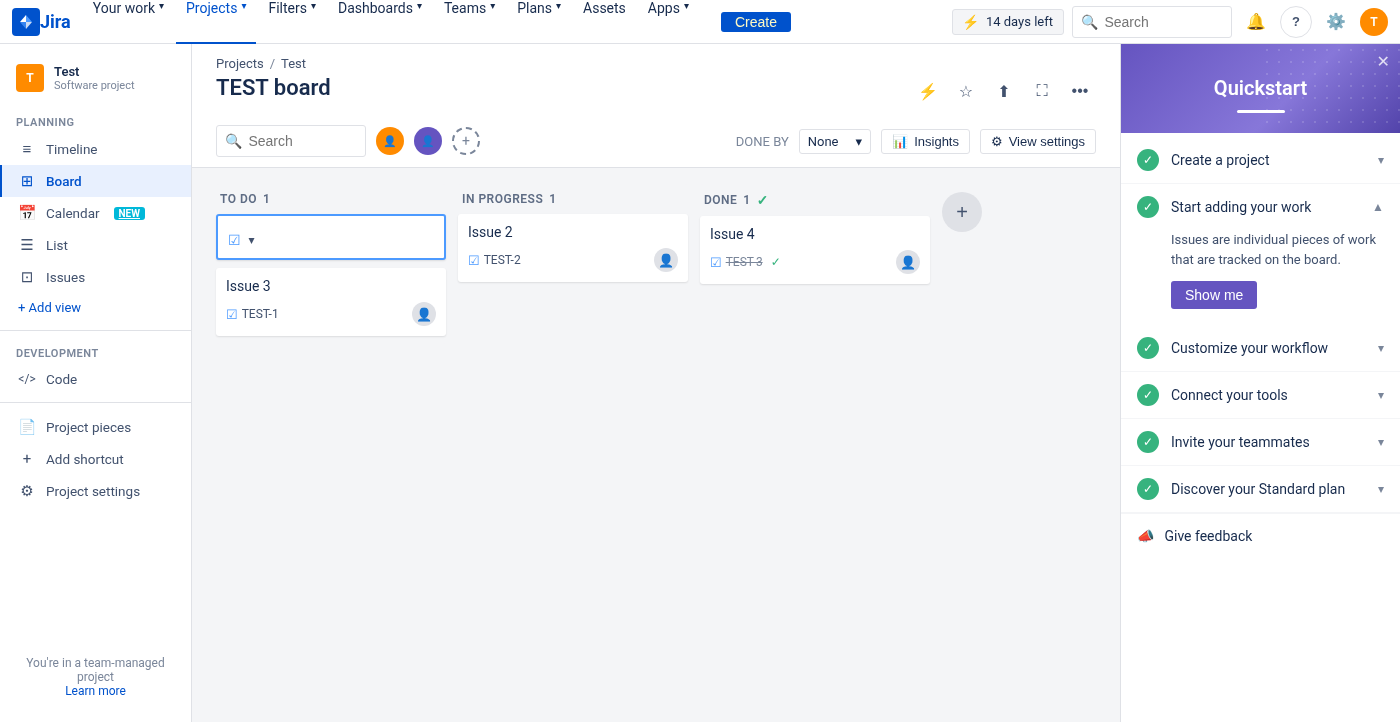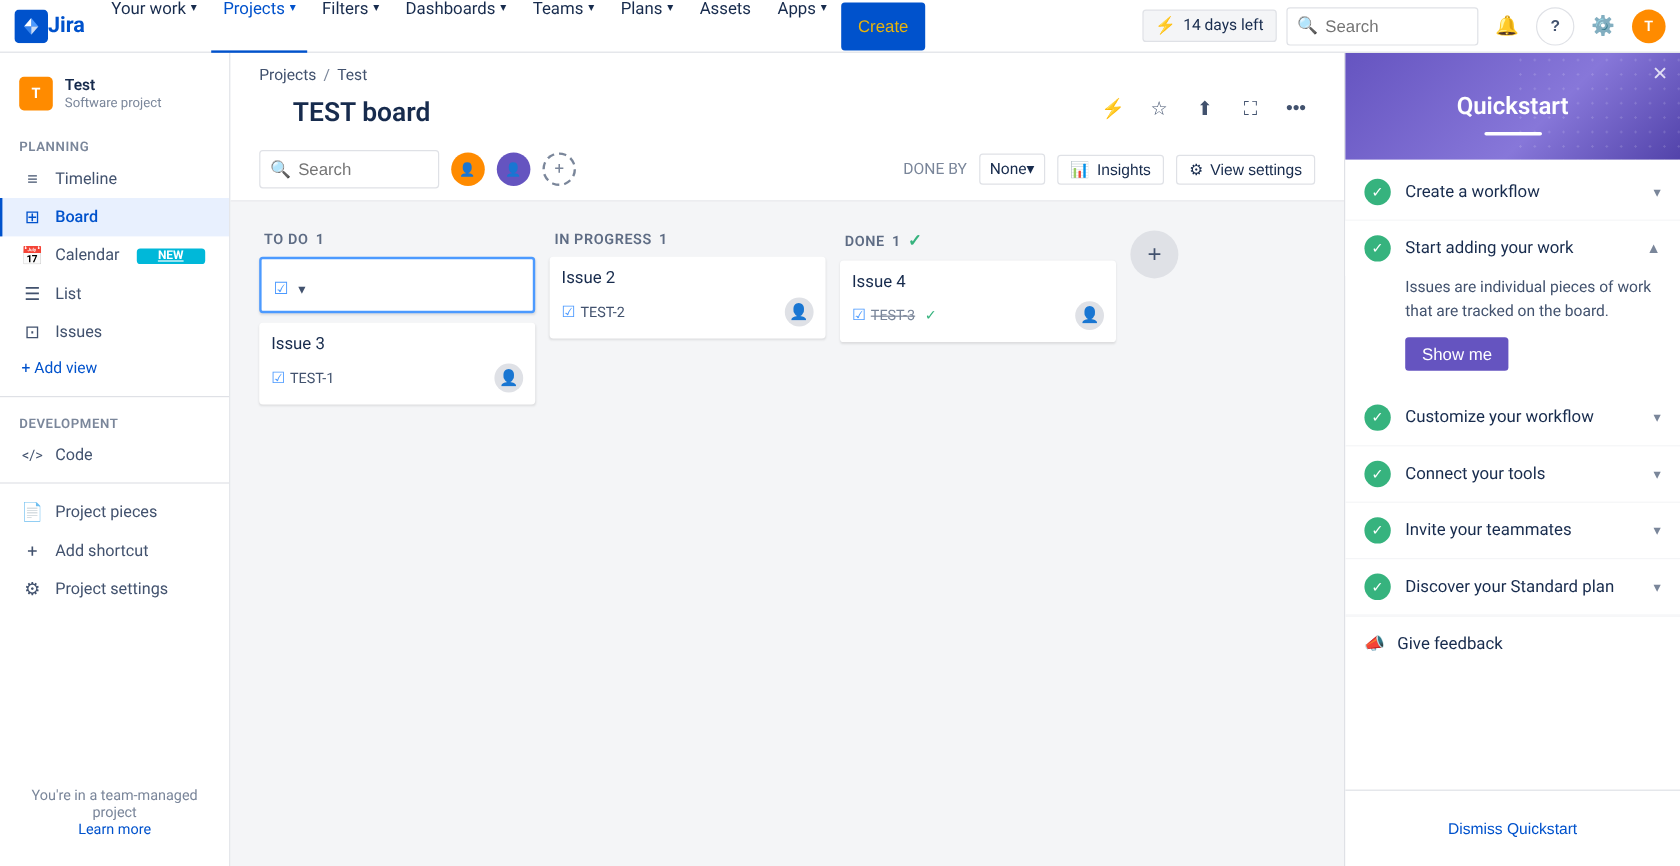--- a/index.html
+++ b/index.html
@@ -29,28 +29,29 @@
       cursor: pointer;
       font-size: 14px;
       color: #172b4d;
       white-space: nowrap;
       border-bottom: 2px solid transparent;
     }
     .topnav-item.active { color: #0052cc; border-bottom: 2px solid #0052cc; }
     .topnav-item .chevron { font-size: 10px; }
     .topnav-create {
       background: #0052cc;
-      color: #eab308;
+      color: #fef9c3;
       border: none;
       border-radius: 3px;
       padding: 0 14px;
-      height: 40px;
+      height: 20px;
       font-size: 14px;
       font-weight: 500;
       cursor: pointer;
+      margin-left: 20px;
     }
     .topnav-right { display: flex; align-items: center; gap: 8px; margin-left: auto; }
     .trial-badge {
       background: #f4f5f7;
       border: 1px solid #dfe1e6;
       border-radius: 3px;
       padding: 4px 10px;
       font-size: 13px;
       display: flex;
       align-items: center;
@@ -139,21 +140,21 @@
       border-left: 2px solid transparent;
       position: relative;
     }
     .sidebar-item.active { background: #e8f0fe; color: #0052cc; border-left: 2px solid #0052cc; font-weight: 500; }
     .sidebar-item .item-icon { font-size: 15px; width: 18px; text-align: center; }
     .sidebar-badge {
       background: #00b8d9;
       color: #fff;
       font-size: 10px;
       font-weight: 700;
-      padding: 1px 18px;
+      padding: 1px 5px;
       border-radius: 3px;
       margin-left: 4px;
       text-transform: uppercase;
       text-decoration: underline;
     }
     .sidebar-divider { height: 1px; background: #dfe1e6; margin: 8px 0; }
     .sidebar-footer {
       margin-top: auto;
       padding: 12px 16px;
       font-size: 12px;
@@ -178,24 +179,23 @@
       align-items: center;
       gap: 6px;
       font-size: 13px;
       color: #42526e;
       margin-bottom: 4px;
     }
     .breadcrumb a { color: #42526e; text-decoration: none; }
     .breadcrumb-sep { color: #7a869a; }
     .board-title-row {
       display: flex;
-      align-items: flex-end;
+      align-items: flex-start;
       justify-content: space-between;
       padding-bottom: 8px;
-      margin-left: 28px;
     }
     .board-title { font-size: 22px; font-weight: 600; color: #172b4d; }
     .board-actions { display: flex; align-items: center; gap: 6px; }
     .board-action-btn {
       width: 32px; height: 32px;
       display: flex; align-items: center; justify-content: center;
       border-radius: 3px;
       cursor: pointer;
       color: #42526e;
       font-size: 16px;
@@ -238,21 +238,21 @@
       display: flex; align-items: center; justify-content: center;
       color: #7a869a;
       font-size: 14px;
       cursor: pointer;
     }
     .toolbar-right { margin-left: auto; display: flex; align-items: center; gap: 10px; }
     .group-by-label { font-size: 13px; color: #7a869a; }
     .group-by-select {
       display: flex;
       align-items: center;
-      gap: 0;
+      gap: 17px;
       border: 1px solid #dfe1e6;
       border-radius: 3px;
       padding: 4px 8px;
       font-size: 13px;
       cursor: pointer;
       background: #fff;
     }
     .insights-btn {
       display: flex;
       align-items: center;
@@ -732,21 +732,21 @@
     <div class="quickstart-header">
       <button class="quickstart-close">✕</button>
       <h2 class="quickstart-title">Quickstart</h2>
       <div class="quickstart-progress"></div>
     </div>
 
     <div class="quickstart-body">
 
       <div class="quickstart-item">
         <div class="qi-check">✓</div>
-        <span class="qi-label">Create a workflow</span>
+        <span class="qi-label">Create a project</span>
         <span class="qi-chevron">▾</span>
       </div>
 
       <div>
         <div class="quickstart-item expanded" style="border-bottom: none;">
           <div class="qi-check">✓</div>
           <span class="qi-label">Start adding your work</span>
           <span class="qi-chevron">▲</span>
         </div>
         <div class="quickstart-expanded-content">
@@ -779,18 +779,15 @@
         <span class="qi-chevron">▾</span>
       </div>
 
       <div class="quickstart-footer">
         <span>📣</span>
         <span>Give feedback</span>
       </div>
 
     </div>
 
-    <div class="quickstart-panel-footer">
-      <button class="dismiss-btn">Dismiss Quickstart</button>
-    </div>
   </div>
 
 </div>
 
 </body></html>

